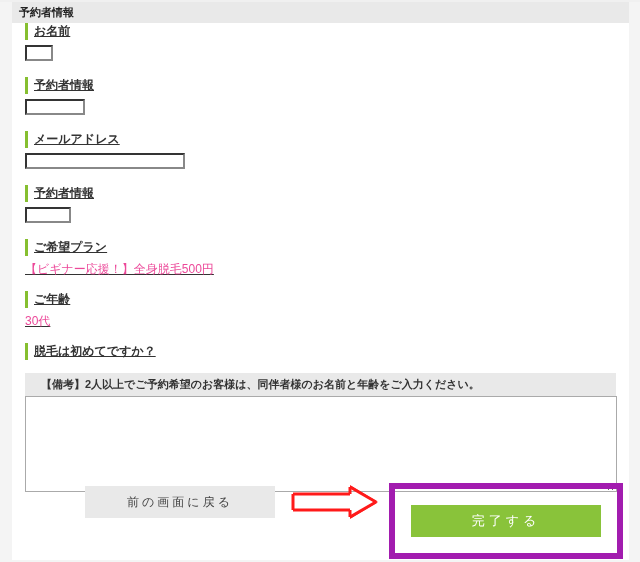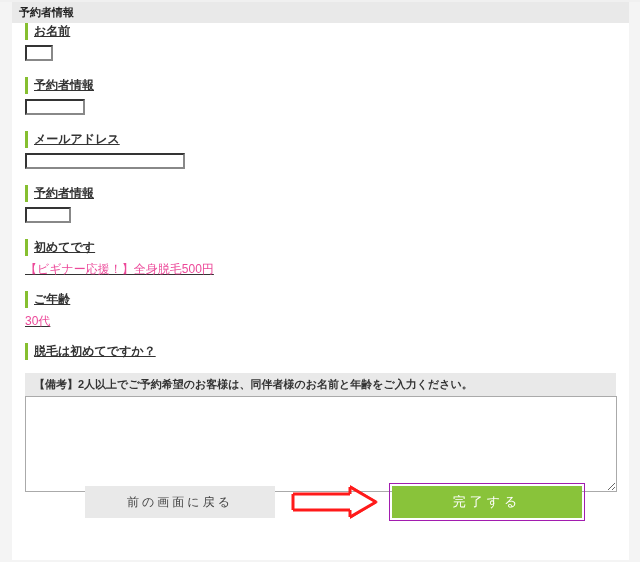--- a/index.html
+++ b/index.html
@@ -8,27 +8,27 @@
     .panel { width:617px; background:#fff; margin-left:12px; margin-top:2px; padding:0; height:558px; position:relative; }
     .hd { background:#e9e9e9; padding:3px 7px; font-size:11px; font-weight:bold; color:#222; margin-bottom:0; }
     .fld { padding:0 0 0 13px; margin-bottom:13px;text-decoration:underline; }
     .lab { font-size:12px; font-weight:bold; color:#333; padding-left:6px; border-left:3px solid #86bf30; margin-bottom:5px; display:block; }
     .rbox { border:2px inset #888; background:#fff; display:inline-block; }
     .rbox.n  { width:28px; height:16px; }
     .rbox.k  { width:60px; height:16px; }
     .rbox.m  { width:160px; height:16px; }
     .rbox.t  { width:46px; height:16px; }
     .val { font-size:12px; color:#ec4899; margin-top:2px; }
-    .remhd { background:#e9e9e9; padding:4px 9px; font-size:11px; font-weight:bold; margin:0 13px 0 13px; }
+    .remhd { background:#e9e9e9; padding:4px 16px; font-size:11px; font-weight:bold; margin:0 13px 0 13px; }
     .rem { width:592px; height:96px; margin:0 13px 0 13px; border:1px solid #aaa; resize:both; font-family:inherit; font-size:12px; padding:4px; }
     .btns { position:absolute; left:0; right:0; bottom:35px; height:42px; }
     .back-wrap { position:absolute; left:73px; top:3px; }
     .back { width:190px; height:32px; background:#e9e9e9; border:none; font-size:12px; color:#444; cursor:pointer; letter-spacing:3px;font-family:Liberation Serif, serif; }
     .arrow { position:absolute; left:278px; top:0; width:90px; height:40px; }
-    .done-wrap { position:absolute; left:377px; top:0; border:1px solid #a21caf; padding:2px; }
+    .done-wrap { position:absolute; left:377px; top:0; border:6px solid #a21caf; padding:16px; }
     .done { width:190px; height:32px; background:#89c33a; border:none; font-size:13px; color:#fff; cursor:pointer; letter-spacing:4px; }
     .ln { stroke:#ff1a1a; stroke-width:3; fill:none; }
     .fl { fill:#ff1a1a; }
   </style>
 </head>
 <body>
 
 <div class="outer">
   <div class="panel">
     <div class="hd">予約者情報</div>
@@ -43,21 +43,21 @@
     </div>
     <div class="fld">
       <span class="lab">メールアドレス</span>
       <span class="rbox m"></span>
     </div>
     <div class="fld">
       <span class="lab">予約者情報</span>
       <span class="rbox t"></span>
     </div>
     <div class="fld">
-      <span class="lab">初めてです</span>
+      <span class="lab">ご希望プラン</span>
       <div class="val">【ビギナー応援！】全身脱毛500円</div>
     </div>
     <div class="fld">
       <span class="lab">ご年齢</span>
       <div class="val">30代</div>
     </div>
     <div class="fld">
       <span class="lab">脱毛は初めてですか？</span>
     </div>
 

